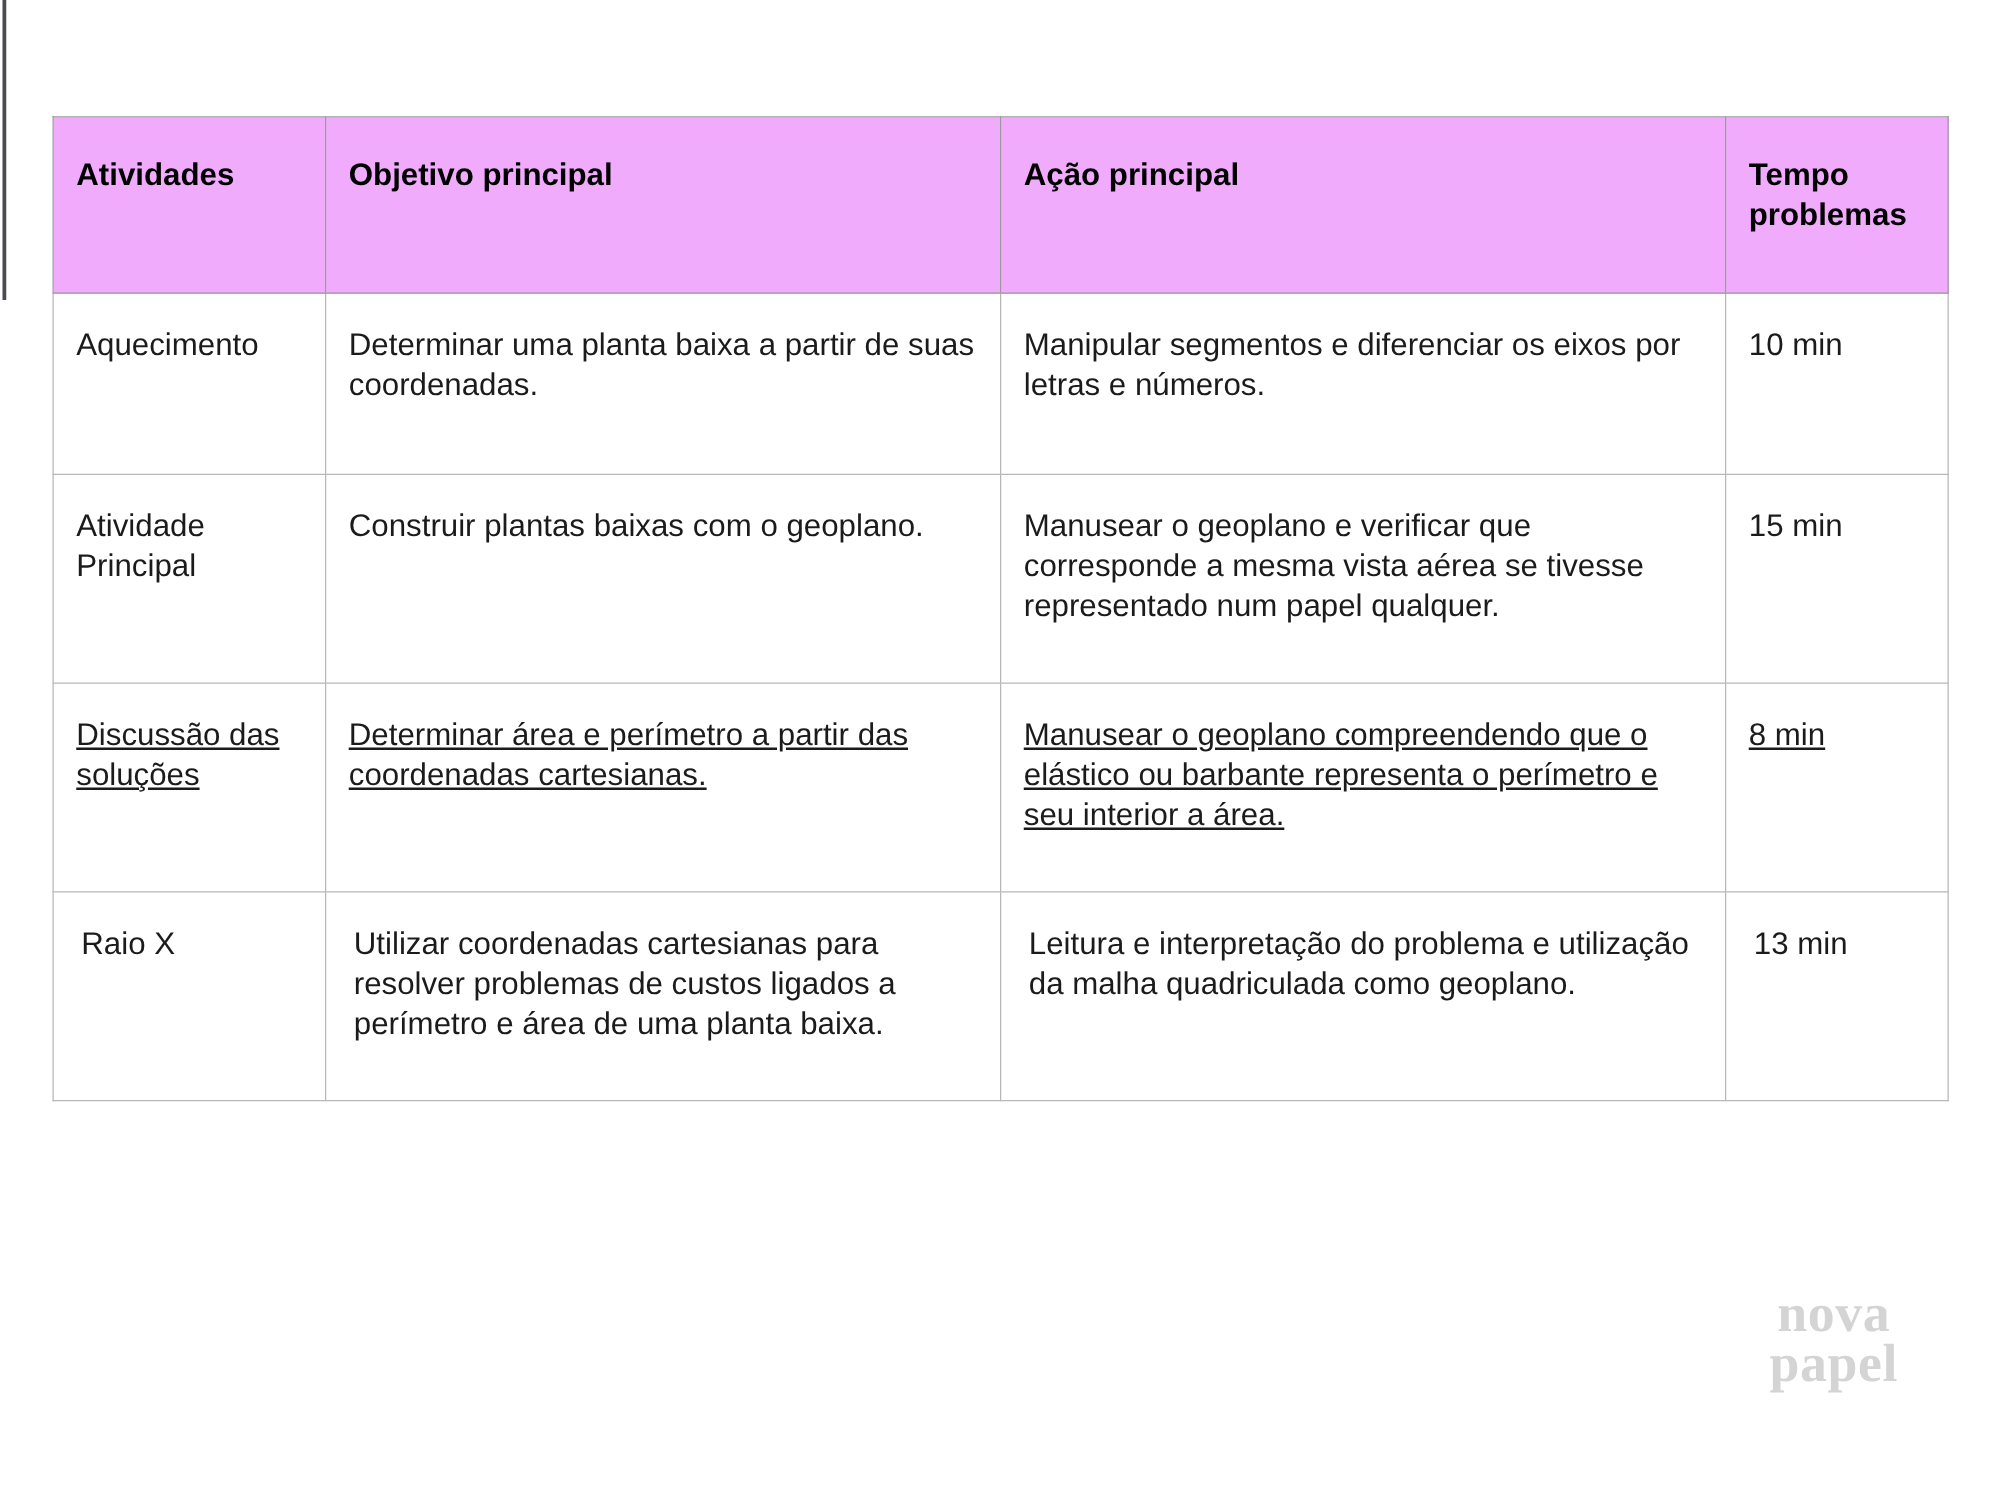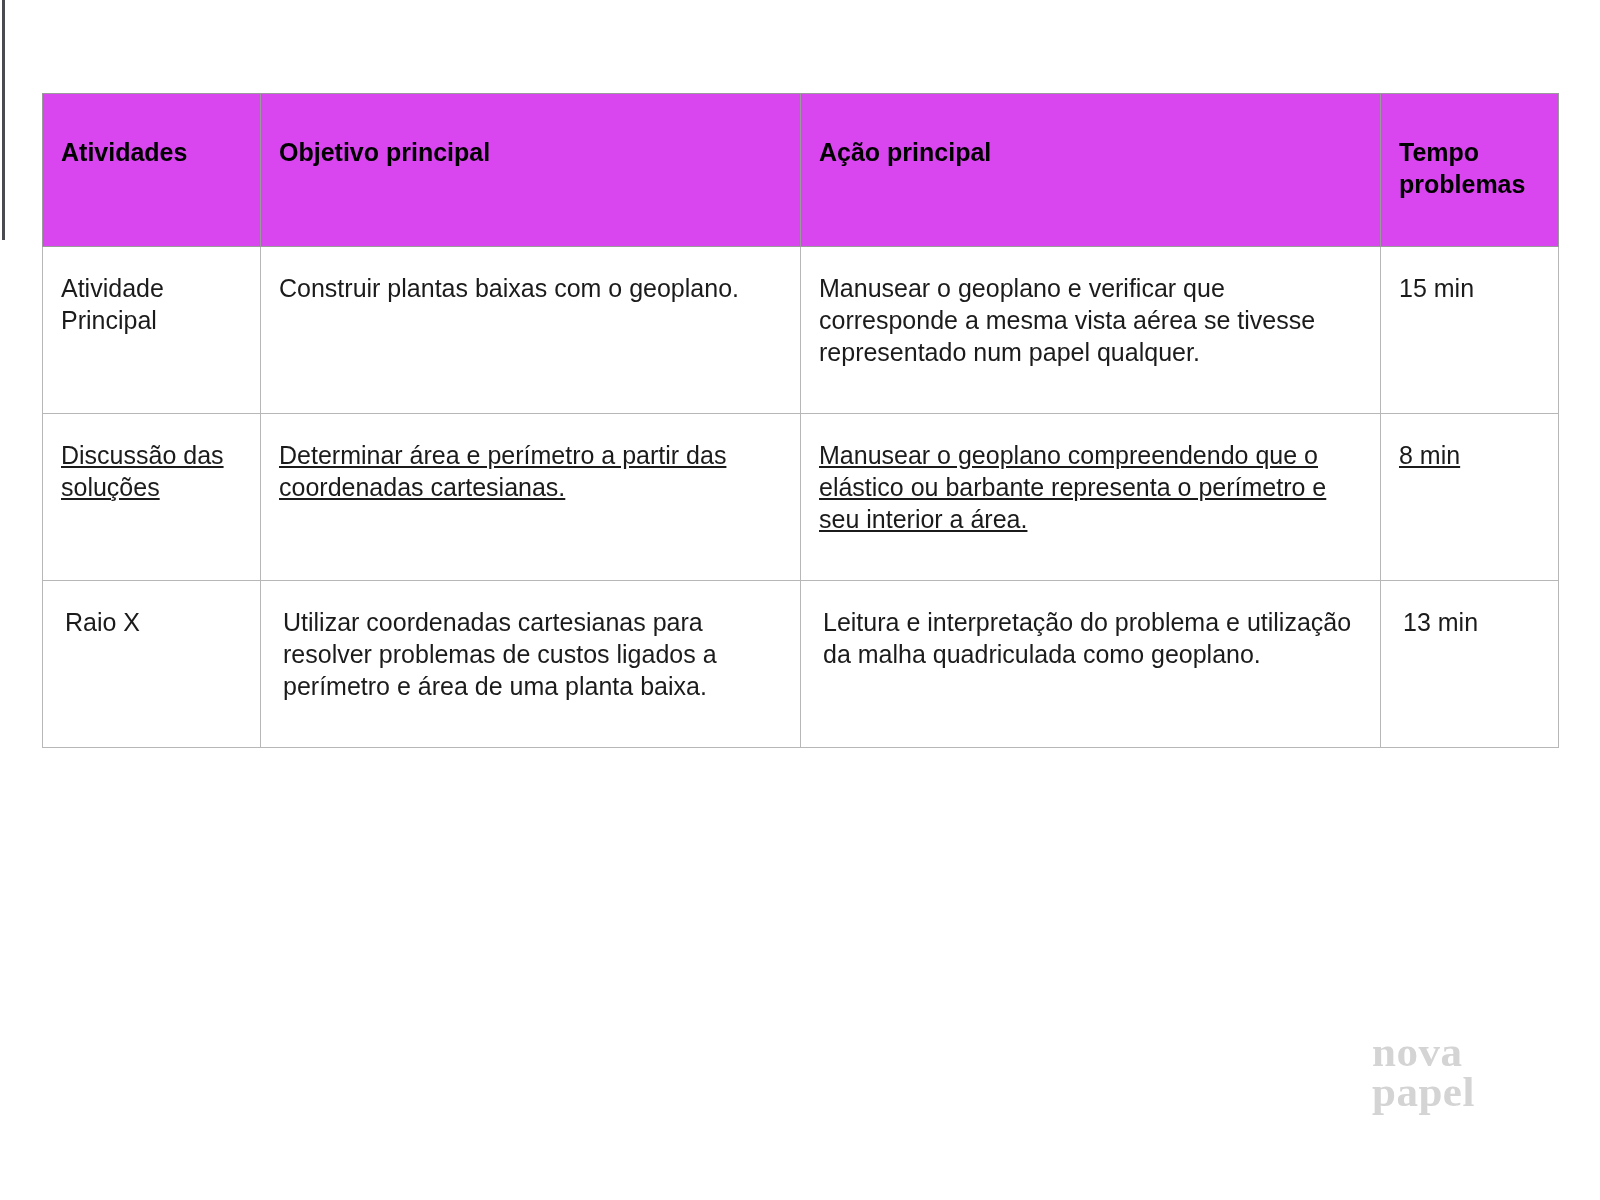--- a/index.html
+++ b/index.html
@@ -49,28 +49,28 @@
 
   table.plan th,
   table.plan td {
     border: 1px solid #b7b7b7;
     vertical-align: top;
     text-align: left;
     padding: 26px 18px 14px 18px;
   }
 
   table.plan thead th {
-    background: #d946ef;
+    background: #f0abfc;
     border-color: #9a9a9a;
     font-weight: bold;
     font-size: 25px;
     line-height: 1.28;
     color: #000000;
     height: 96px;
-    padding-top: 42px;
+    padding-top: 30px;
   }
 
   table.plan tbody td {
     font-size: 25px;
     line-height: 1.27;
     color: #1b1b1b;
     font-weight: normal;
   }
 
   table.plan tbody tr.r-aquecimento td { height: 104px; }
@@ -93,21 +93,21 @@
     padding-left: 17px;
     padding-right: 4px;
     white-space: pre-line;
   }
 
   .brand {
     position: absolute;
     left: 1372px;
     top: 1032px;
     width: 190px;
-    text-align: left;
+    text-align: center;
     font-family: "Liberation Serif", serif;
     font-weight: bold;
     font-size: 43px;
     line-height: 0.94;
     color: #d4d4d4;
     letter-spacing: 0.5px;
     user-select: none;
   }
   .brand .brand-line { display: block; }
 </style>
@@ -128,20 +128,26 @@
     <thead>
       <tr>
         <th class="th-atividades">Atividades</th>
         <th class="th-objetivo">Objetivo principal</th>
         <th class="th-acao">Ação principal</th>
         <th class="th-tempo">Tempo
 problemas</th>
       </tr>
     </thead>
     <tbody>
+      <tr class="r-aquecimento">
+        <td class="cell-atividade">Aquecimento</td>
+        <td class="cell-objetivo">Determinar uma planta baixa a partir de suas coordenadas.</td>
+        <td class="cell-acao">Manipular segmentos e diferenciar os eixos por letras e números.</td>
+        <td class="cell-tempo">10  min</td>
+      </tr>
       <tr class="r-principal">
         <td class="cell-atividade">Atividade
 Principal</td>
         <td class="cell-objetivo">Construir plantas baixas com o geoplano.</td>
         <td class="cell-acao">Manusear o geoplano e verificar que corresponde a mesma vista aérea se tivesse representado num papel qualquer.</td>
         <td class="cell-tempo">15 min</td>
       </tr>
       <tr class="r-discussao">
         <td class="cell-atividade">Discussão das
 soluções</td>

